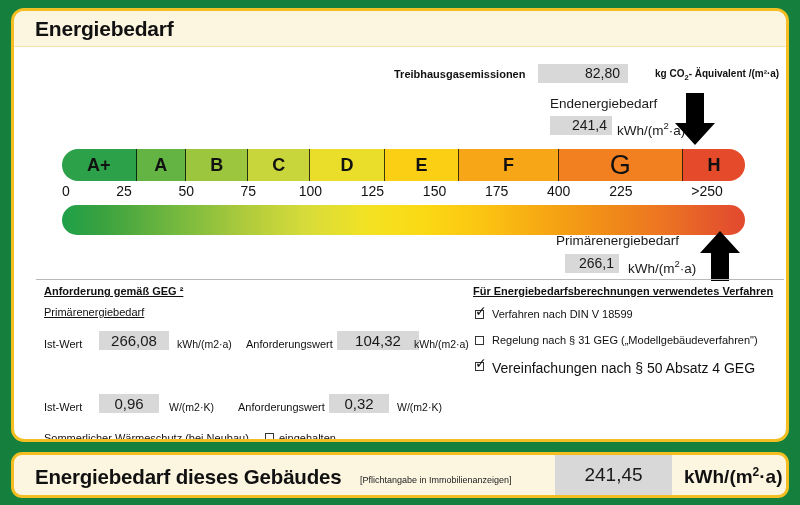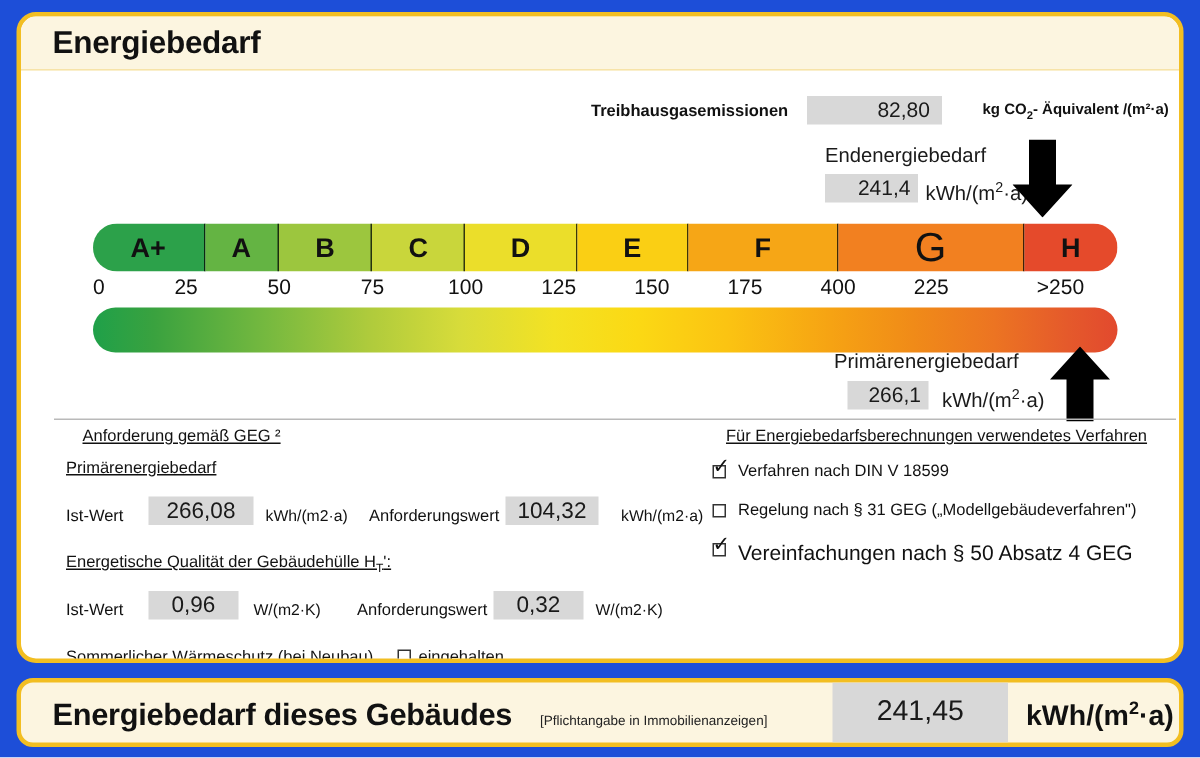--- a/index.html
+++ b/index.html
@@ -3,21 +3,21 @@
 <meta charset="utf-8">
 <style>
   * { box-sizing: border-box; }
   html, body {
     margin: 0; padding: 0;
     width: 800px; height: 505px;
     background: #ffffff;
     font-family: "Liberation Sans", sans-serif;
     -webkit-font-smoothing: antialiased;
   }
-  #root { position: relative; width: 800px; height: 505px; overflow: hidden; background:#1d4ed8; }
+  #root { position: relative; width: 800px; height: 505px; overflow: hidden; background:#15803d; }
 
   
   .panel {
     position: absolute;
     left: 11px; top: 8px;
     width: 778px; height: 434px;
     border: 3px solid #F2BE22;
     border-radius: 13px;
     background: #ffffff;
     overflow: hidden;
@@ -161,24 +161,23 @@
 
   
   .hr {
     position: absolute; left: 22px; top: 268px;
     width: 748px; height: 1px; background: #b9b9b9;
   }
 
   
   .sec-head {
     position: absolute;
-    font-size: 11px; font-weight: normal; color: #111;
+    font-size: 11px; font-weight: bold; color: #111;
     text-decoration: underline;
     white-space: nowrap;
-    margin-left: 11px;
   }
   .sub-head {
     position: absolute;
     font-size: 11px; color: #111;
     text-decoration: underline;
     white-space: nowrap;
   }
   .lbl {
     position: absolute;
     font-size: 11px; color: #111;
@@ -320,24 +319,23 @@
     <div class="hr"></div>
 
     <div class="sec-head" style="left:30px; top:274px;">Anforderung gemäß GEG ²</div>
 
     <div class="sub-head" style="left:30px; top:295px;">Primärenergiebedarf</div>
 
     <div class="lbl" style="left:30px; top:327px;">Ist-Wert</div>
     <div class="vbox" style="left:85px; top:320px; width:70px;">266,08</div>
     <div class="unit" style="left:163px; top:327px;">kWh/(m2·a)</div>
     <div class="lbl" style="left:232px; top:327px;">Anforderungswert</div>
-    <div class="vbox" style="left:323px; top:320px; width:62px;">104,32</div>
+    <div class="vbox" style="left:323px; top:320px; width:82px;">104,32</div>
     <div class="unit" style="left:400px; top:327px;">kWh/(m2·a)</div>
 
-    <div class="sub-head" style="left:30px; top:358px;"><span>Energetische Qualität der Gebäudehülle H</span><sub style="font-size:8px">T</sub><span>':</span></div>
 
     <div class="lbl" style="left:30px; top:390px;">Ist-Wert</div>
     <div class="vbox" style="left:85px; top:383px; width:60px;">0,96</div>
     <div class="unit" style="left:155px; top:390px;">W/(m2·K)</div>
     <div class="lbl" style="left:224px; top:390px;">Anforderungswert</div>
     <div class="vbox" style="left:315px; top:383px; width:60px;">0,32</div>
     <div class="unit" style="left:383px; top:390px;">W/(m2·K)</div>
 
     <div class="sub-head" style="left:30px; top:421px;">Sommerlicher Wärmeschutz (bei Neubau)</div>
     <div class="cbx" style="left:251px; top:422px;"></div>

